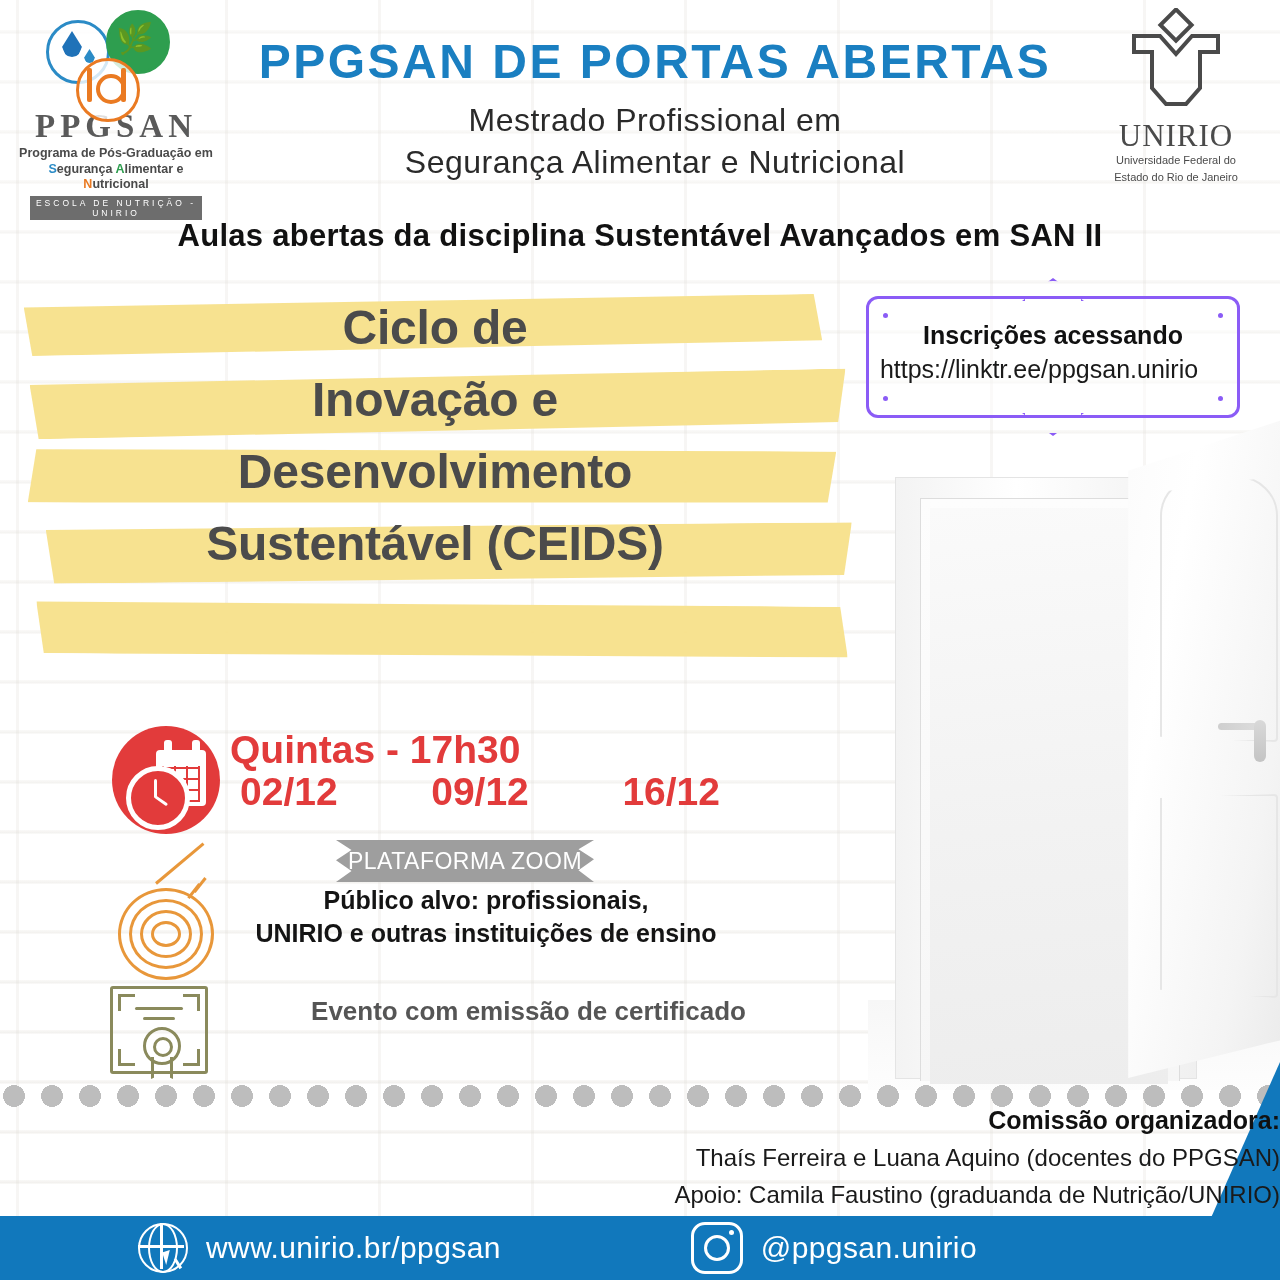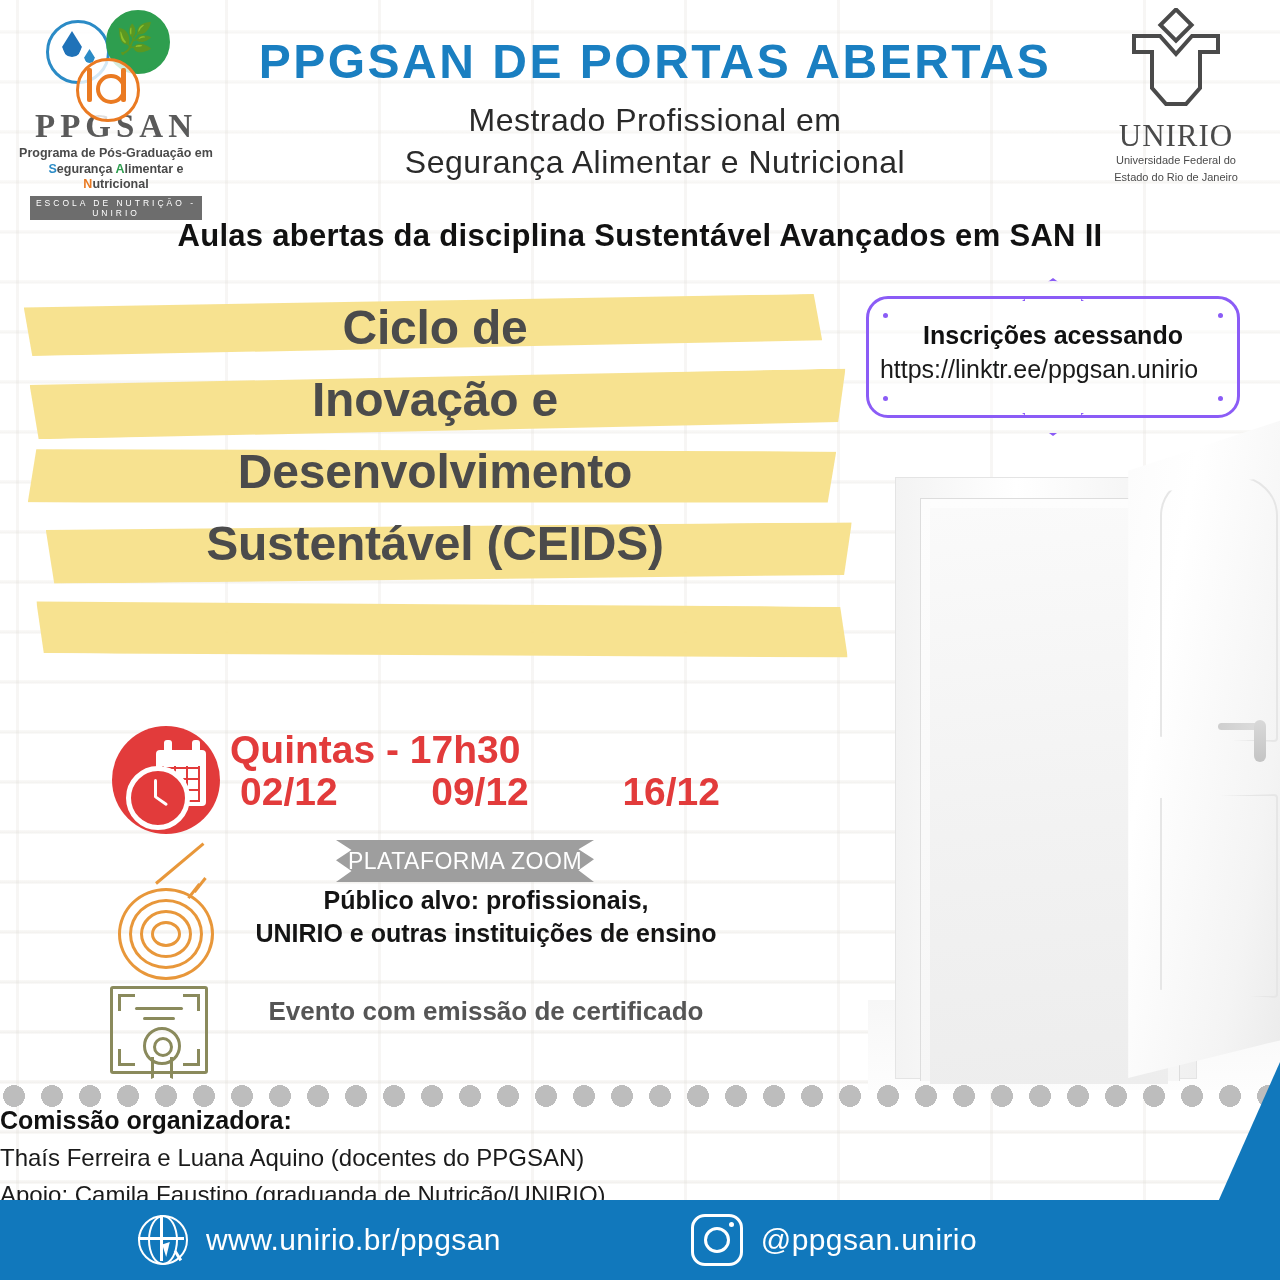--- a/index.html
+++ b/index.html
@@ -98,21 +98,21 @@
     clip-path:polygon(1% 8%,100% 0,99% 88%,0 100%);}
   .hl.h4{left:36px;top:8px;width:806px;height:56px;transform:rotate(-.4deg);
     clip-path:polygon(0 4%,100% 0,99% 94%,1% 100%);}
   .hl.h5{left:26px;top:10px;width:812px;height:56px;transform:rotate(.7deg);
     clip-path:polygon(0 8%,99% 0,100% 90%,1% 100%);}
   .ev-text{position:absolute;left:0;top:0;width:850px;text-align:center;
     font-size:48px;font-weight:bold;color:#4b4b4b;line-height:72px;letter-spacing:-.2px;}
 
   
   .callout{position:absolute;left:866px;top:296px;width:368px;height:116px;
-    border:3px solid #8b5cf6;border-radius:22px;background:rgba(255,255,255,.45);}
+    border:3px solid #8b5cf6;border-radius:12px;background:rgba(255,255,255,.45);}
   .callout .notch{position:absolute;left:50%;transform:translateX(-50%);width:56px;height:20px;}
   .callout .notch.top{top:-21px;border-top:3px solid #8b5cf6;border-radius:60% 60% 0 0/100% 100% 0 0;
     border-left:3px solid #8b5cf6;border-right:3px solid #8b5cf6;border-bottom:none;
     clip-path:polygon(0 100%,50% 0,100% 100%);background:transparent;}
   .callout .notch.bottom{bottom:-21px;clip-path:polygon(0 0,50% 100%,100% 0);
     border-bottom:3px solid #8b5cf6;border-left:3px solid #8b5cf6;border-right:3px solid #8b5cf6;border-top:none;}
   .cdot{position:absolute;width:5px;height:5px;border-radius:50%;background:#8b5cf6;}
   .cdot.tl{left:14px;top:14px;} .cdot.tr{right:14px;top:14px;}
   .cdot.bl{left:14px;bottom:14px;} .cdot.br{right:14px;bottom:14px;}
   .callout-t1{position:absolute;left:0;top:22px;width:368px;text-align:center;
@@ -170,39 +170,39 @@
   .cert-l.a{left:22px;top:18px;width:48px;} .cert-l.b{left:30px;top:28px;width:32px;}
   .seal{position:absolute;left:30px;top:38px;width:32px;height:32px;border-radius:50%;
     border:3px solid #8a8a5c;background:rgba(255,255,255,.2);}
   .seal-in{position:absolute;left:7px;top:7px;width:14px;height:14px;border-radius:50%;border:3px solid #8a8a5c;}
   .ribbon-tail{position:absolute;left:38px;top:68px;width:16px;height:22px;background:transparent;
     border-left:3px solid #8a8a5c;border-right:3px solid #8a8a5c;
     clip-path:polygon(0 0,100% 0,100% 100%,50% 78%,0 100%);}
 
   .aud-text{position:absolute;left:226px;top:884px;width:520px;text-align:center;
     font-size:25px;font-weight:bold;color:#141414;line-height:1.32;}
-  .cert-text{position:absolute;left:226px;top:996px;width:520px;text-align:center;
+  .cert-text{position:absolute;left:226px;top:996px;width:520px;text-align:right;
     font-size:26px;font-weight:bold;color:#555555;}
 
   
   .dots{position:absolute;left:0;top:1082px;width:1280px;height:28px;
     background-image:radial-gradient(circle 11px at 14px 14px,#bdbdbd 98%,transparent 100%);
     background-size:38px 28px;background-repeat:repeat-x;}
 
   
-  .credits{position:absolute;left:0;top:1106px;width:1280px;text-align:left;}
+  .credits{position:absolute;left:0;top:1106px;width:1280px;text-align:right;}
   .cred-h{font-size:25px;font-weight:bold;color:#111;}
   .cred-l{font-size:24px;color:#1a1a1a;margin-top:9px;font-weight:300;}
 
   
   .wedge{position:absolute;right:0;top:1062px;width:70px;height:158px;background:#1178bc;
     clip-path:polygon(100% 0,100% 100%,0 100%);}
 
   
-  .footer{position:absolute;left:0;bottom:0;width:1280px;height:80px;background:#1178bc;
+  .footer{position:absolute;left:0;bottom:0;width:1280px;height:64px;background:#1178bc;
     display:flex;align-items:center;}
   .f-item{display:flex;align-items:center;color:#ffffff;}
   .f-item.web{margin-left:138px;}
   .f-item.ig{margin-left:190px;}
   .f-label{font-size:30px;letter-spacing:.4px;margin-left:18px;font-weight:300;}
   .globe{position:relative;width:46px;height:46px;border:2.5px solid #ffffff;border-radius:50%;}
   .globe .mh{position:absolute;left:-2.5px;top:20px;width:46px;height:2.5px;background:#ffffff;}
   .globe .mv{position:absolute;left:20px;top:-2.5px;width:2.5px;height:46px;background:#ffffff;}
   .globe .me{position:absolute;left:8px;top:-2.5px;width:26px;height:46px;border:2.5px solid #ffffff;border-radius:50%;}
   .cursor{position:absolute;left:24px;top:26px;width:0;height:0;

